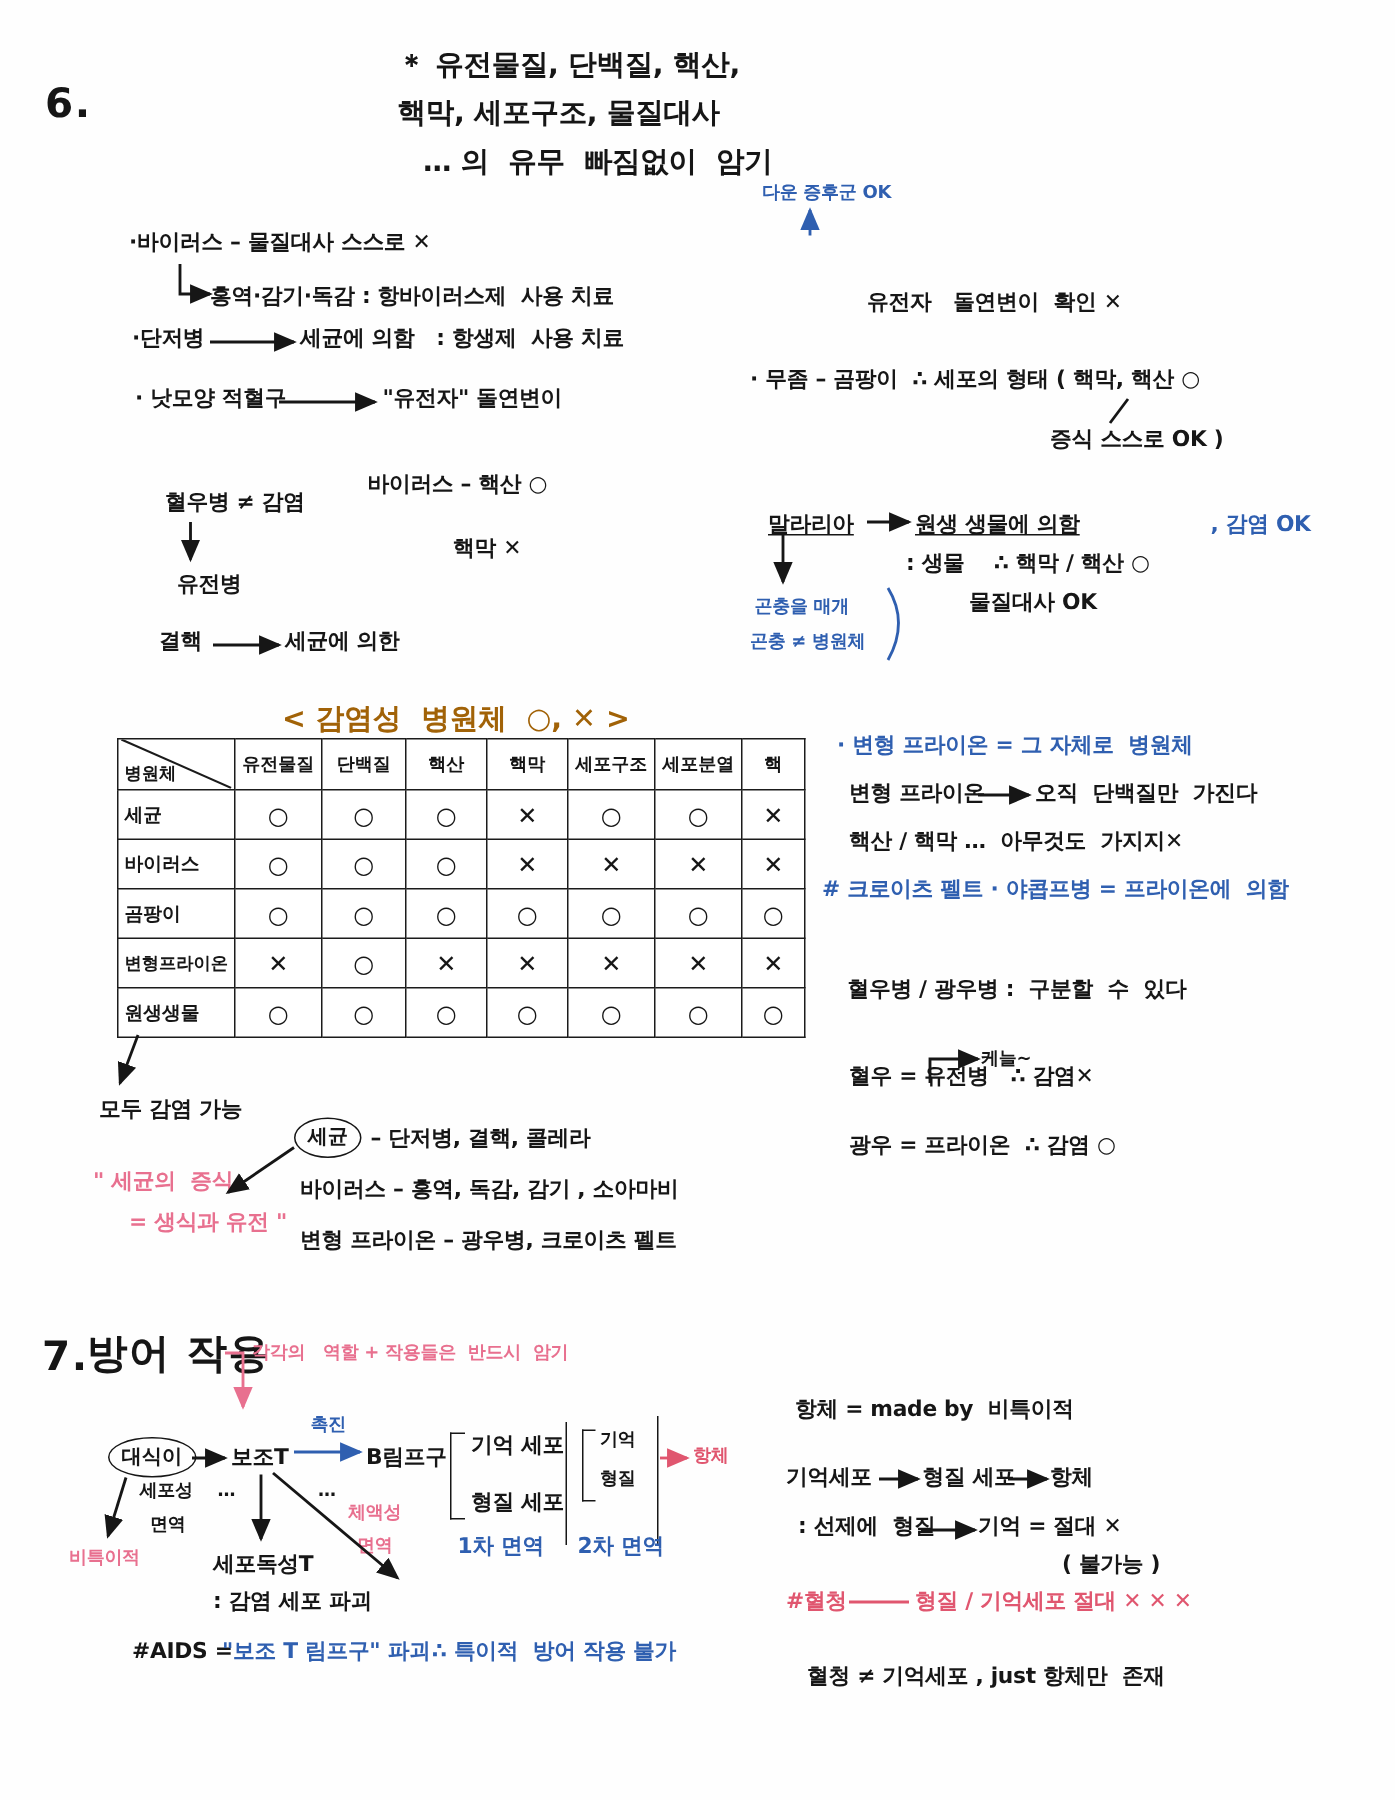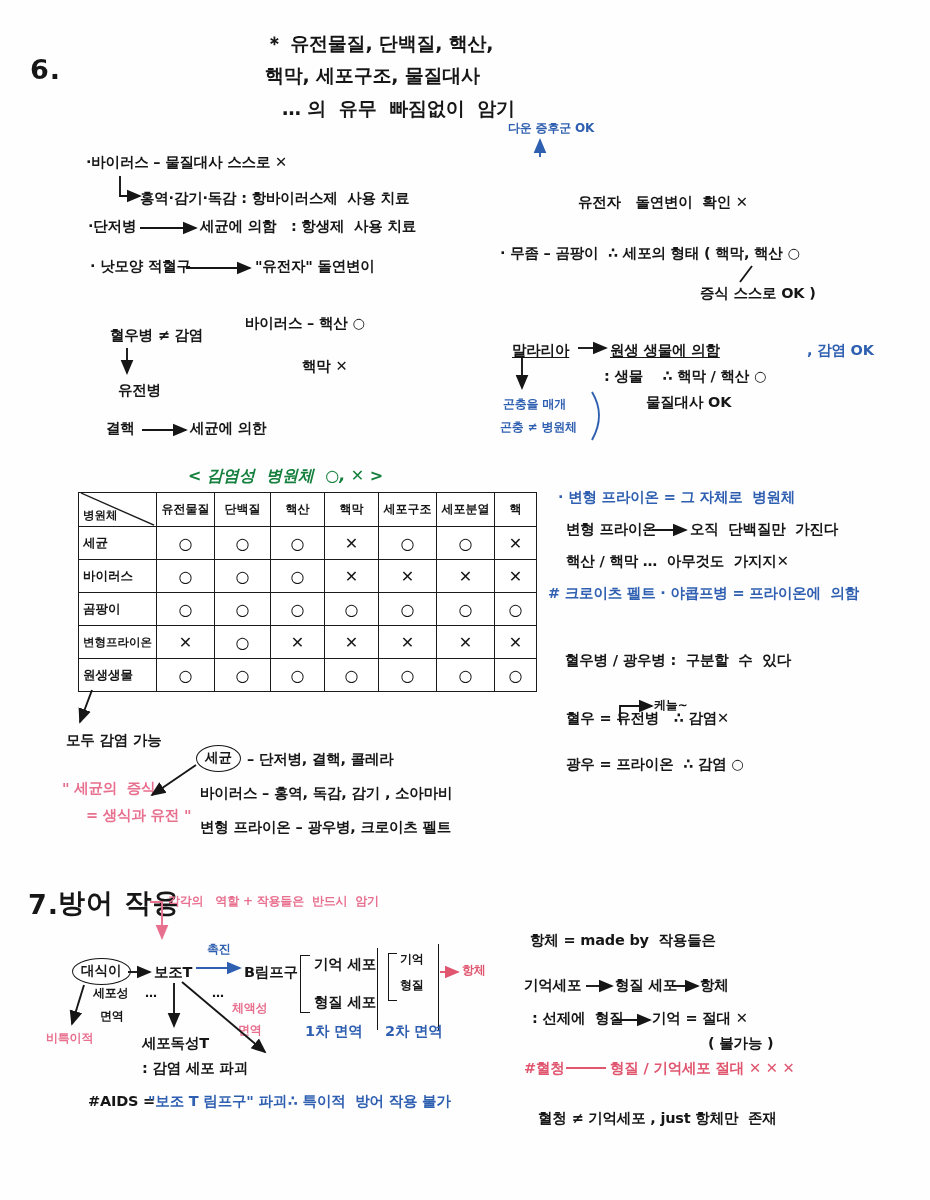--- a/index.html
+++ b/index.html
@@ -37,23 +37,22 @@
   .sz-title   { font-size: 27px; font-weight: 700; letter-spacing: 1px; }
   .sz-sub     { font-size: 19px; }
   .sz-body    { font-size: 14.5px; }
   .sz-small   { font-size: 12px; }
   .sz-tiny    { font-size: 12px; }
 
   
   .tbl-wrap { position: absolute; left: 78px; top: 492px; }
   .tbl-caption {
     position: absolute; left: 188px; top: 466px;
-    font-size: 16px; font-weight: 700; color: #15803d;
+    font-size: 19px; font-weight: 700; color: #a16207;
     white-space: pre;
-    font-style: italic;
   }
   table.matrix {
     border-collapse: collapse;
     background: #fff;
   }
   table.matrix th, table.matrix td {
     border: 1.6px solid #1b1b1b;
     text-align: center;
     vertical-align: middle;
     font-family: "DejaVu Sans", sans-serif;
@@ -285,21 +284,21 @@
   <div class="hw sz-small pink" style="left:232px; top:1000px;">체액성</div>
   <div class="hw sz-small pink" style="left:238px; top:1022px;">면역</div>
   <div class="hw sz-small pink" style="left:46px; top:1030px;">비특이적</div>
   <div class="hw sz-body black" style="left:142px; top:1033px;">세포독성T</div>
   <div class="hw sz-body black" style="left:142px; top:1058px;">: 감염 세포 파괴</div>
 
   <div class="hw sz-body black" style="left:88px; top:1091px;">#AIDS = </div>
   <div class="hw sz-body blue" style="left:148px; top:1091px;">"보조 T 림프구" 파괴</div>
   <div class="hw sz-body blue" style="left:283px; top:1091px;"> ∴ 특이적  방어 작용 불가</div>
 
-  <div class="hw sz-body black" style="left:530px; top:930px;">항체 = made by  작용들은</div>
+  <div class="hw sz-body black" style="left:530px; top:930px;">항체 = made by  비특이적</div>
   <div class="hw sz-body black" style="left:524px; top:975px;">기억세포</div>
   <div class="hw sz-body black" style="left:615px; top:975px;">형질 세포</div>
   <div class="hw sz-body black" style="left:700px; top:975px;">항체</div>
   <div class="hw sz-body black" style="left:532px; top:1008px;">: 선제에  형질</div>
   <div class="hw sz-body black" style="left:652px; top:1008px;">기억 = 절대 ✕</div>
   <div class="hw sz-body black" style="left:708px; top:1033px;">( 불가능 )</div>
 
   <div class="hw sz-body red" style="left:524px; top:1058px;">#혈청</div>
   <div class="hw sz-body red" style="left:610px; top:1058px;">형질 / 기억세포 절대 ✕ ✕ ✕</div>
   <div class="hw sz-body black" style="left:538px; top:1108px;">혈청 ≠ 기억세포 , just 항체만  존재</div>

